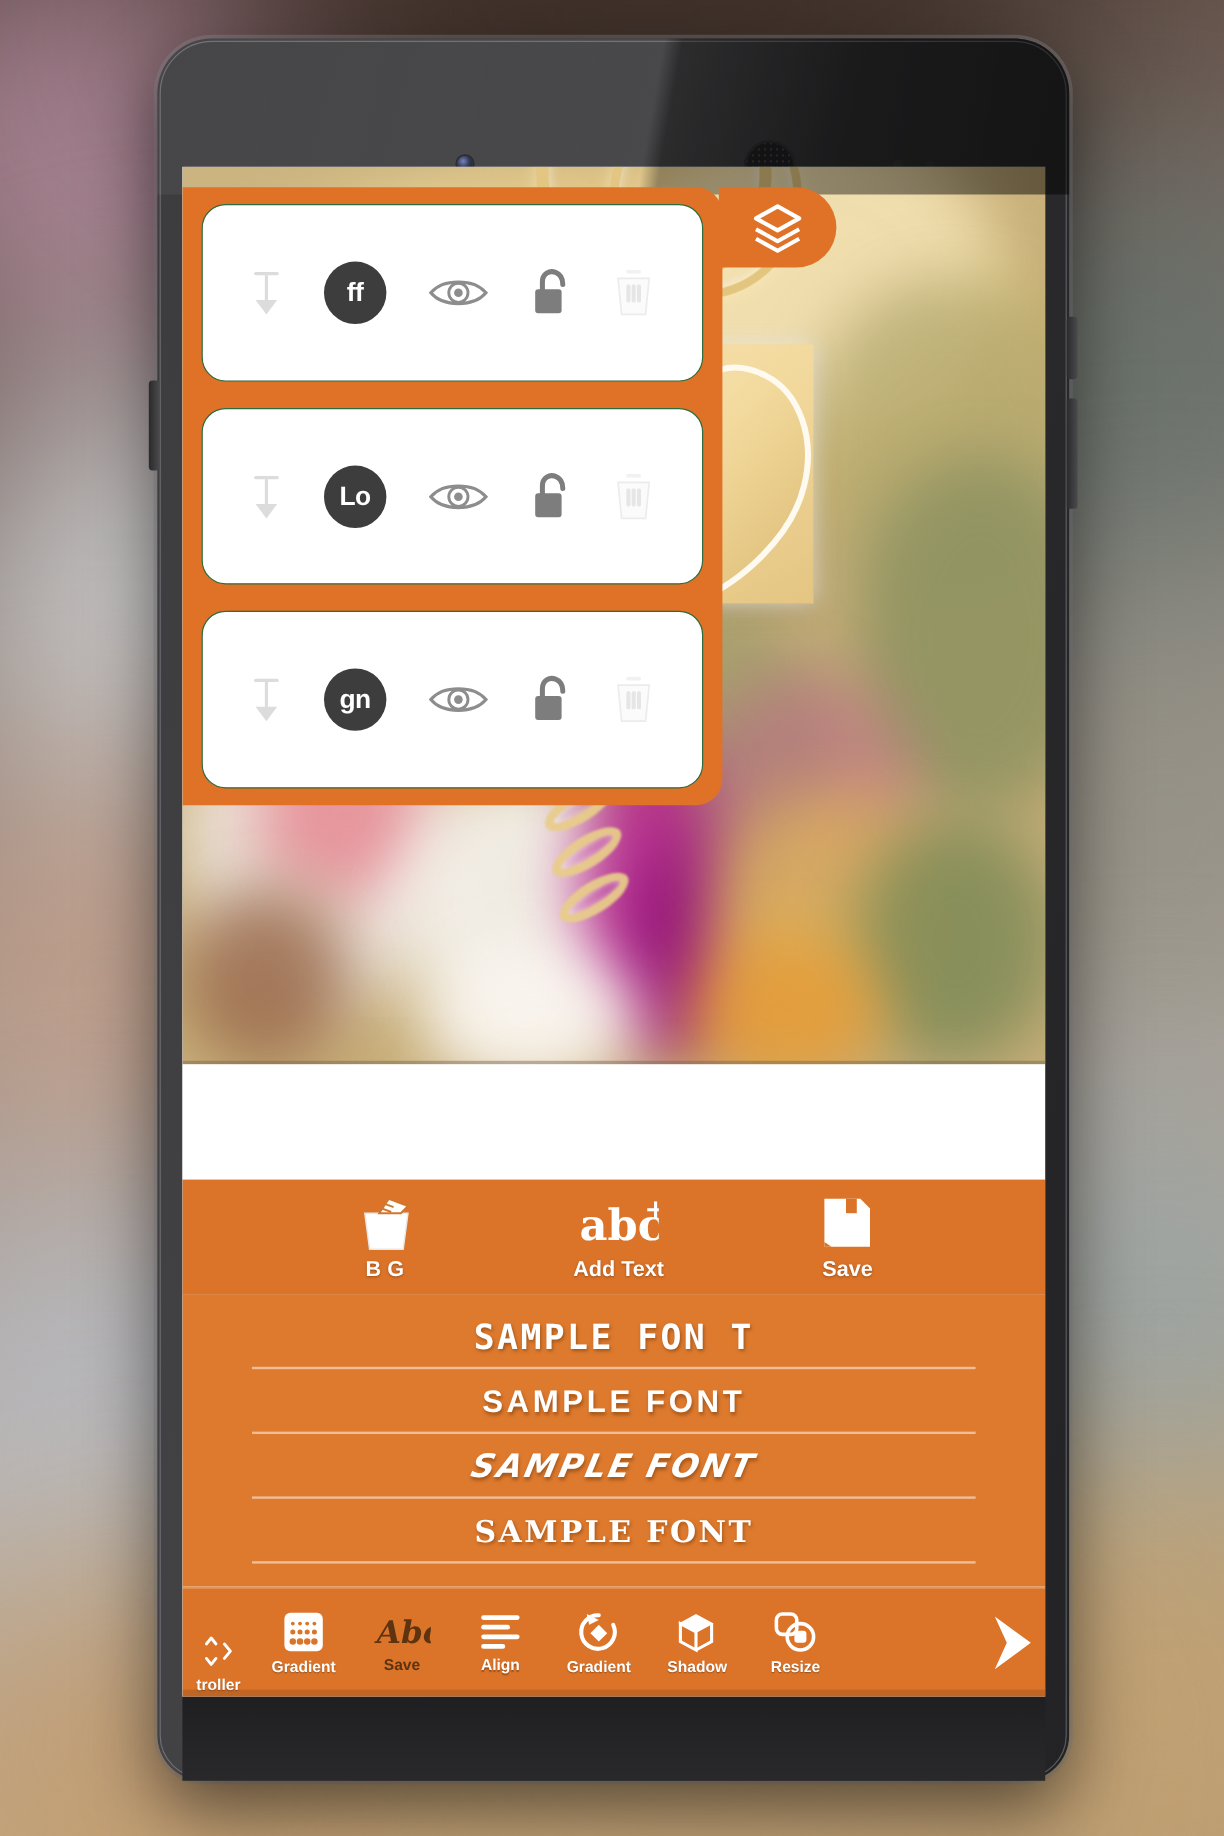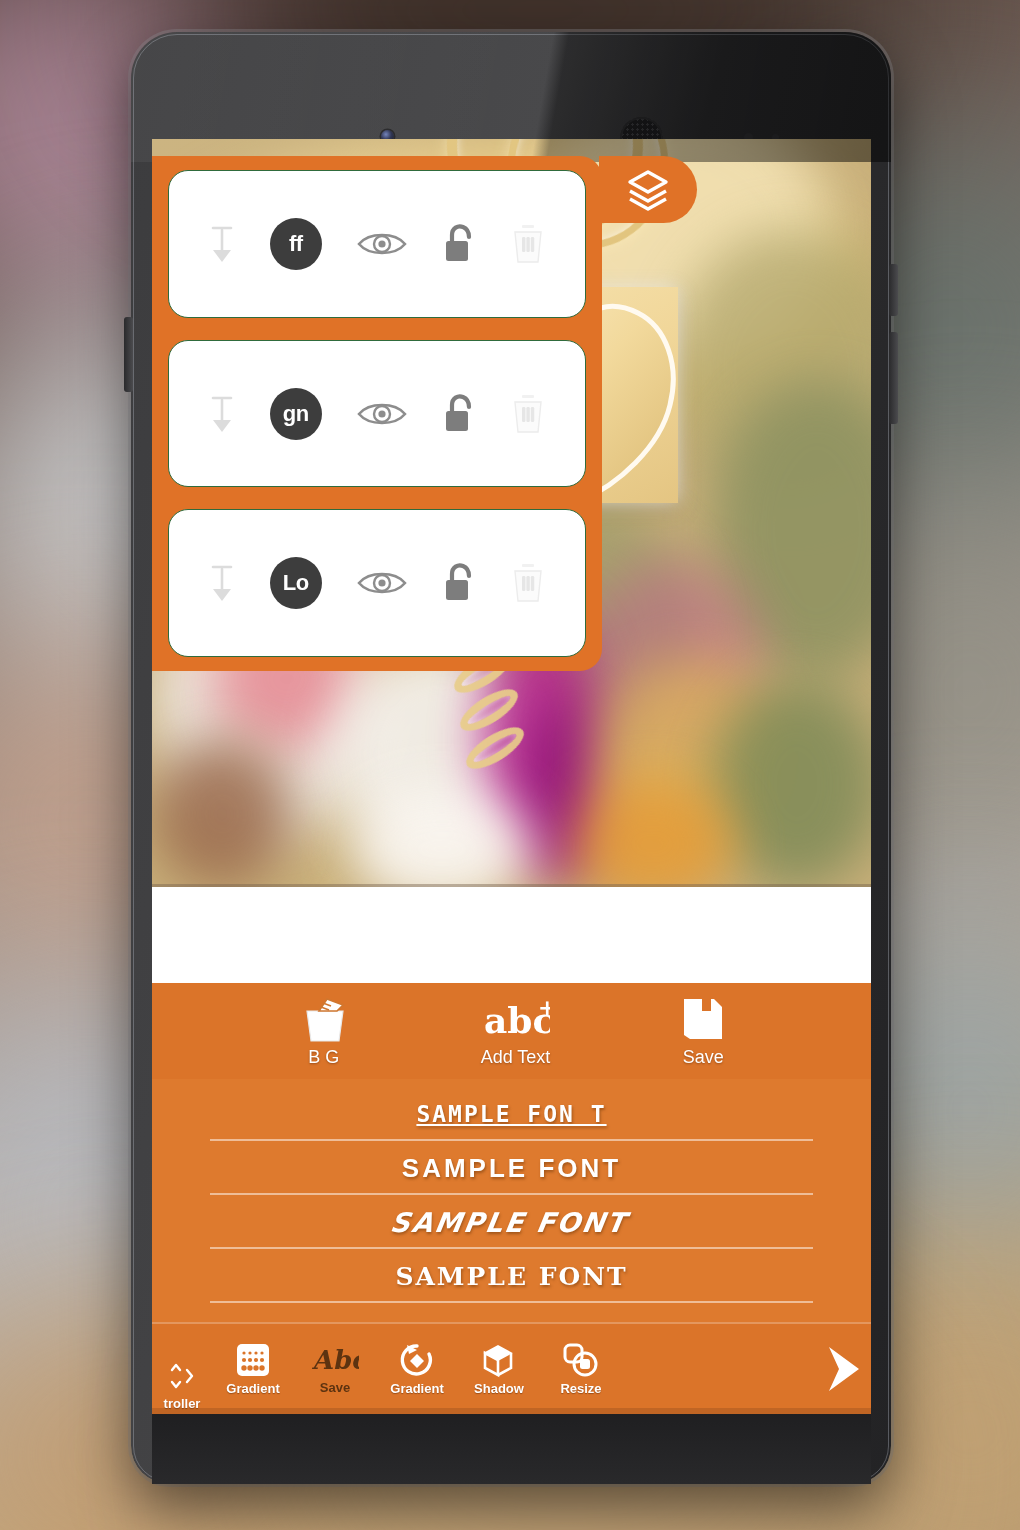--- a/index.html
+++ b/index.html
@@ -124,42 +124,42 @@
   #gap{ position:absolute; left:0; top:748px; width:719px; height:96px; background:#fff; }
 
   
   #action-bar{
     position:absolute; left:0; top:844px; width:719px; height:96px;
     background:#DB7429;
     display:flex; align-items:center; justify-content:center; gap:130px;
     box-shadow:0 2px 3px rgba(0,0,0,.14);
   }
   .act{ display:flex; flex-direction:column; align-items:center; gap:4px; cursor:pointer; }
-  .act .lbl{ color:#fff; font-size:18px; font-weight:400; text-shadow:0 1px 2px rgba(90,40,10,.5); }
+  .act .lbl{ color:#fff; font-size:18px; font-weight:700; text-shadow:0 1px 2px rgba(90,40,10,.5); }
 
   
   #font-list{
     position:absolute; left:0; top:940px; width:719px; height:243px;
     background:#DE7A2E;
     padding:8px 0 0 0;
   }
   .font-row{
     height:54px; display:flex; align-items:center; justify-content:center;
     position:relative;
   }
   .font-row .ft{
     color:#fff; font-weight:700; letter-spacing:1px;
     text-shadow:1px 2px 3px rgba(110,55,10,.55);
     white-space:nowrap;
   }
   .font-row::after{
     content:""; position:absolute; left:58px; right:58px; bottom:0; height:2px;
     background:rgba(255,255,255,.5);
   }
-  .f0 .ft{ font-family:"DejaVu Sans Mono", monospace; font-size:23px; letter-spacing:2px;text-decoration:underline; }
+  .f0 .ft{ font-family:"DejaVu Sans Mono", monospace; font-size:29px; letter-spacing:2px; }
   .f1 .ft{ font-family:"Liberation Sans", sans-serif; font-size:26px; letter-spacing:3px; }
   .f2 .ft{ font-family:"DejaVu Sans", sans-serif; font-size:27px; font-style:italic; letter-spacing:2px; transform:skewX(-12deg); }
   .f3 .ft{ font-family:"DejaVu Serif", serif; font-size:25px; letter-spacing:2px; }
 
   
   #tool-strip{
     position:absolute; left:0; bottom:0; width:719px; height:92px;
     background:#DB7429;
     display:flex; align-items:center;
     border-top:2px solid rgba(255,255,255,.25);
@@ -317,21 +317,21 @@
       <div class="layer-card">
         <span class="lc-icon">
           <svg width="26" height="40" viewBox="0 0 26 40">
             <g stroke="#dcdcdc" stroke-width="2.6" fill="none" stroke-linecap="round">
               <path d="M4 4 H22"></path>
                 <path d="M13 6 V31"></path>
             </g>
             <path d="M13 38 L4 26 H22 Z" fill="#dcdcdc"></path>
           </svg>
         </span>
-        <span class="badge">gn</span>
+        <span class="badge">Lo</span>
         <span class="lc-icon">
           <svg width="50" height="28" viewBox="0 0 50 28">
             <path d="M2 14 C12 2 38 2 48 14 C38 26 12 26 2 14 Z" fill="none" stroke="#8d8d8d" stroke-width="2.6"></path>
             <circle cx="25" cy="14" r="8" fill="none" stroke="#8d8d8d" stroke-width="2.4"></circle>
             <circle cx="25" cy="14" r="3.6" fill="#8d8d8d"></circle>
           </svg>
         </span>
         <span class="lc-icon">
           <svg width="34" height="42" viewBox="0 0 34 42">
             <path d="M10 18 V12 C10 5 16 2 21 4 C26 6 27 10 27 14" fill="none" stroke="#7d7d7d" stroke-width="4.2" stroke-linecap="round"></path>
@@ -354,21 +354,21 @@
       <div class="layer-card">
         <span class="lc-icon">
           <svg width="26" height="40" viewBox="0 0 26 40">
             <g stroke="#dcdcdc" stroke-width="2.6" fill="none" stroke-linecap="round">
               <path d="M4 4 H22"></path>
                 <path d="M13 6 V31"></path>
             </g>
             <path d="M13 38 L4 26 H22 Z" fill="#dcdcdc"></path>
           </svg>
         </span>
-        <span class="badge">Lo</span>
+        <span class="badge">gn</span>
         <span class="lc-icon">
           <svg width="50" height="28" viewBox="0 0 50 28">
             <path d="M2 14 C12 2 38 2 48 14 C38 26 12 26 2 14 Z" fill="none" stroke="#8d8d8d" stroke-width="2.6"></path>
             <circle cx="25" cy="14" r="8" fill="none" stroke="#8d8d8d" stroke-width="2.4"></circle>
             <circle cx="25" cy="14" r="3.6" fill="#8d8d8d"></circle>
           </svg>
         </span>
         <span class="lc-icon">
           <svg width="34" height="42" viewBox="0 0 34 42">
             <path d="M10 18 V12 C10 5 16 2 21 4 C26 6 27 10 27 14" fill="none" stroke="#7d7d7d" stroke-width="4.2" stroke-linecap="round"></path>
@@ -475,20 +475,31 @@
         <span class="tlbl">Gradient</span>
       </div>
 
       <div class="tool active">
         <svg width="48" height="34" viewBox="0 0 48 34">
           <text x="3" y="26" font-family="DejaVu Serif, serif" font-style="italic" font-size="26" font-weight="700" fill="#5d3310">Abc</text>
         </svg>
         <span class="tlbl">Save</span>
       </div>
 
+      <div class="tool">
+        <svg width="38" height="34" viewBox="0 0 38 34">
+          <g fill="#ffffff">
+            <rect x="3" y="3" width="32" height="4" rx="2"></rect>
+            <rect x="3" y="11" width="24" height="4" rx="2"></rect>
+            <rect x="3" y="19" width="32" height="4" rx="2"></rect>
+            <rect x="3" y="27" width="20" height="4" rx="2"></rect>
+          </g>
+        </svg>
+        <span class="tlbl">Align</span>
+      </div>
 
       <div class="tool">
         <svg width="38" height="36" viewBox="0 0 38 36">
           <path d="M19 4 A14 14 0 1 0 31 12" fill="none" stroke="#ffffff" stroke-width="3.4" stroke-linecap="round"></path>
           <path d="M9 3 L11 12 L19 8 Z" fill="#ffffff"></path>
           <path d="M19 12 L26 19 L19 26 L12 19 Z" fill="#ffffff"></path>
         </svg>
         <span class="tlbl">Gradient</span>
       </div>
 

